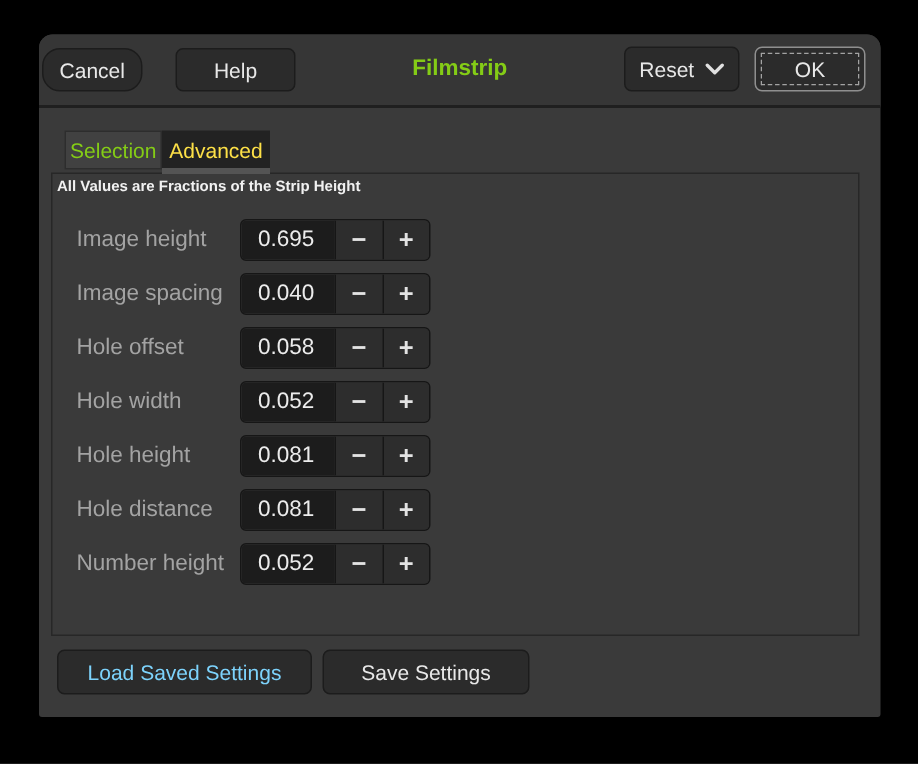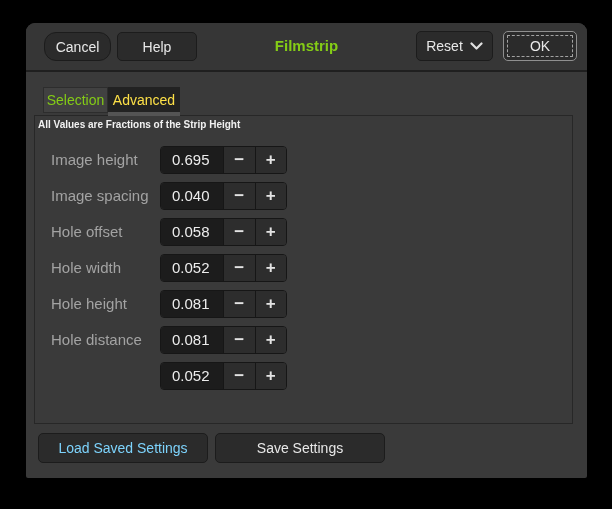--- a/index.html
+++ b/index.html
@@ -17,21 +17,21 @@
     position:absolute;left:0;top:0;right:0;height:47px;
     background:#363636;border-bottom:2px solid #1f1f1f;
     border-radius:9px 9px 0 0;
   }
   .btn{
     position:absolute;display:flex;align-items:center;justify-content:center;
     background:#2b2b2b;border:1px solid #1c1c1c;border-radius:5px;
     color:#e8e8e8;font-size:14px;box-sizing:border-box;cursor:default;
     user-select:none;
   }
-  .btn-cancel{left:18px;top:9px;width:67px;height:29px;border-radius:12px;}
+  .btn-cancel{left:2px;top:9px;width:67px;height:29px;border-radius:12px;}
   .btn-help{left:91px;top:9px;width:80px;height:29px;}
   .btn-reset{left:390px;top:8px;width:77px;height:30px;gap:7px;justify-content:center;}
   .btn-ok{
     left:477px;top:8px;width:74px;height:30px;
     border:1px solid #8f8f8f;
     outline:1px dashed #a3a3a3;outline-offset:-5px;
   }
   .hdr-title{
     position:absolute;left:0;right:0;top:14px;text-align:center;
     font-size:15px;font-weight:bold;color:#84cc16;
@@ -78,21 +78,21 @@
     line-height:26px;padding-left:11px;box-sizing:border-box;
   }
   .spin-btn{
     flex:1;display:flex;align-items:center;justify-content:center;
     background:#2d2d2d;border-left:1px solid #161616;
     color:#e3e3e3;font-size:17px;font-weight:bold;cursor:default;
     user-select:none;
   }
   
   .btn-load{left:12px;top:410px;width:170px;height:30px;color:#7dd3fc;}
-  .btn-save{left:189px;top:410px;width:170px;height:30px;}
+  .btn-save{left:189px;top:410px;width:138px;height:30px;}
 </style>
 </head>
 <body>
 
 <div class="window">
 
   <div class="header">
     <div class="btn btn-cancel">Cancel</div>
     <div class="btn btn-help">Help</div>
     <div class="hdr-title">Filmstrip</div>
@@ -184,20 +184,21 @@
         <div class="spin-btn">
             <span>−</span>
           </div>
         <div class="spin-btn">
             <span>+</span>
           </div>
       </div>
     </div>
 
     <div class="row" style="top:246px">
+      <span class="row-label">Number height</span>
       <div class="spinbox">
         <div class="spin-entry">0.052</div>
         <div class="spin-btn">
             <span>−</span>
           </div>
         <div class="spin-btn">
             <span>+</span>
           </div>
       </div>
     </div>

